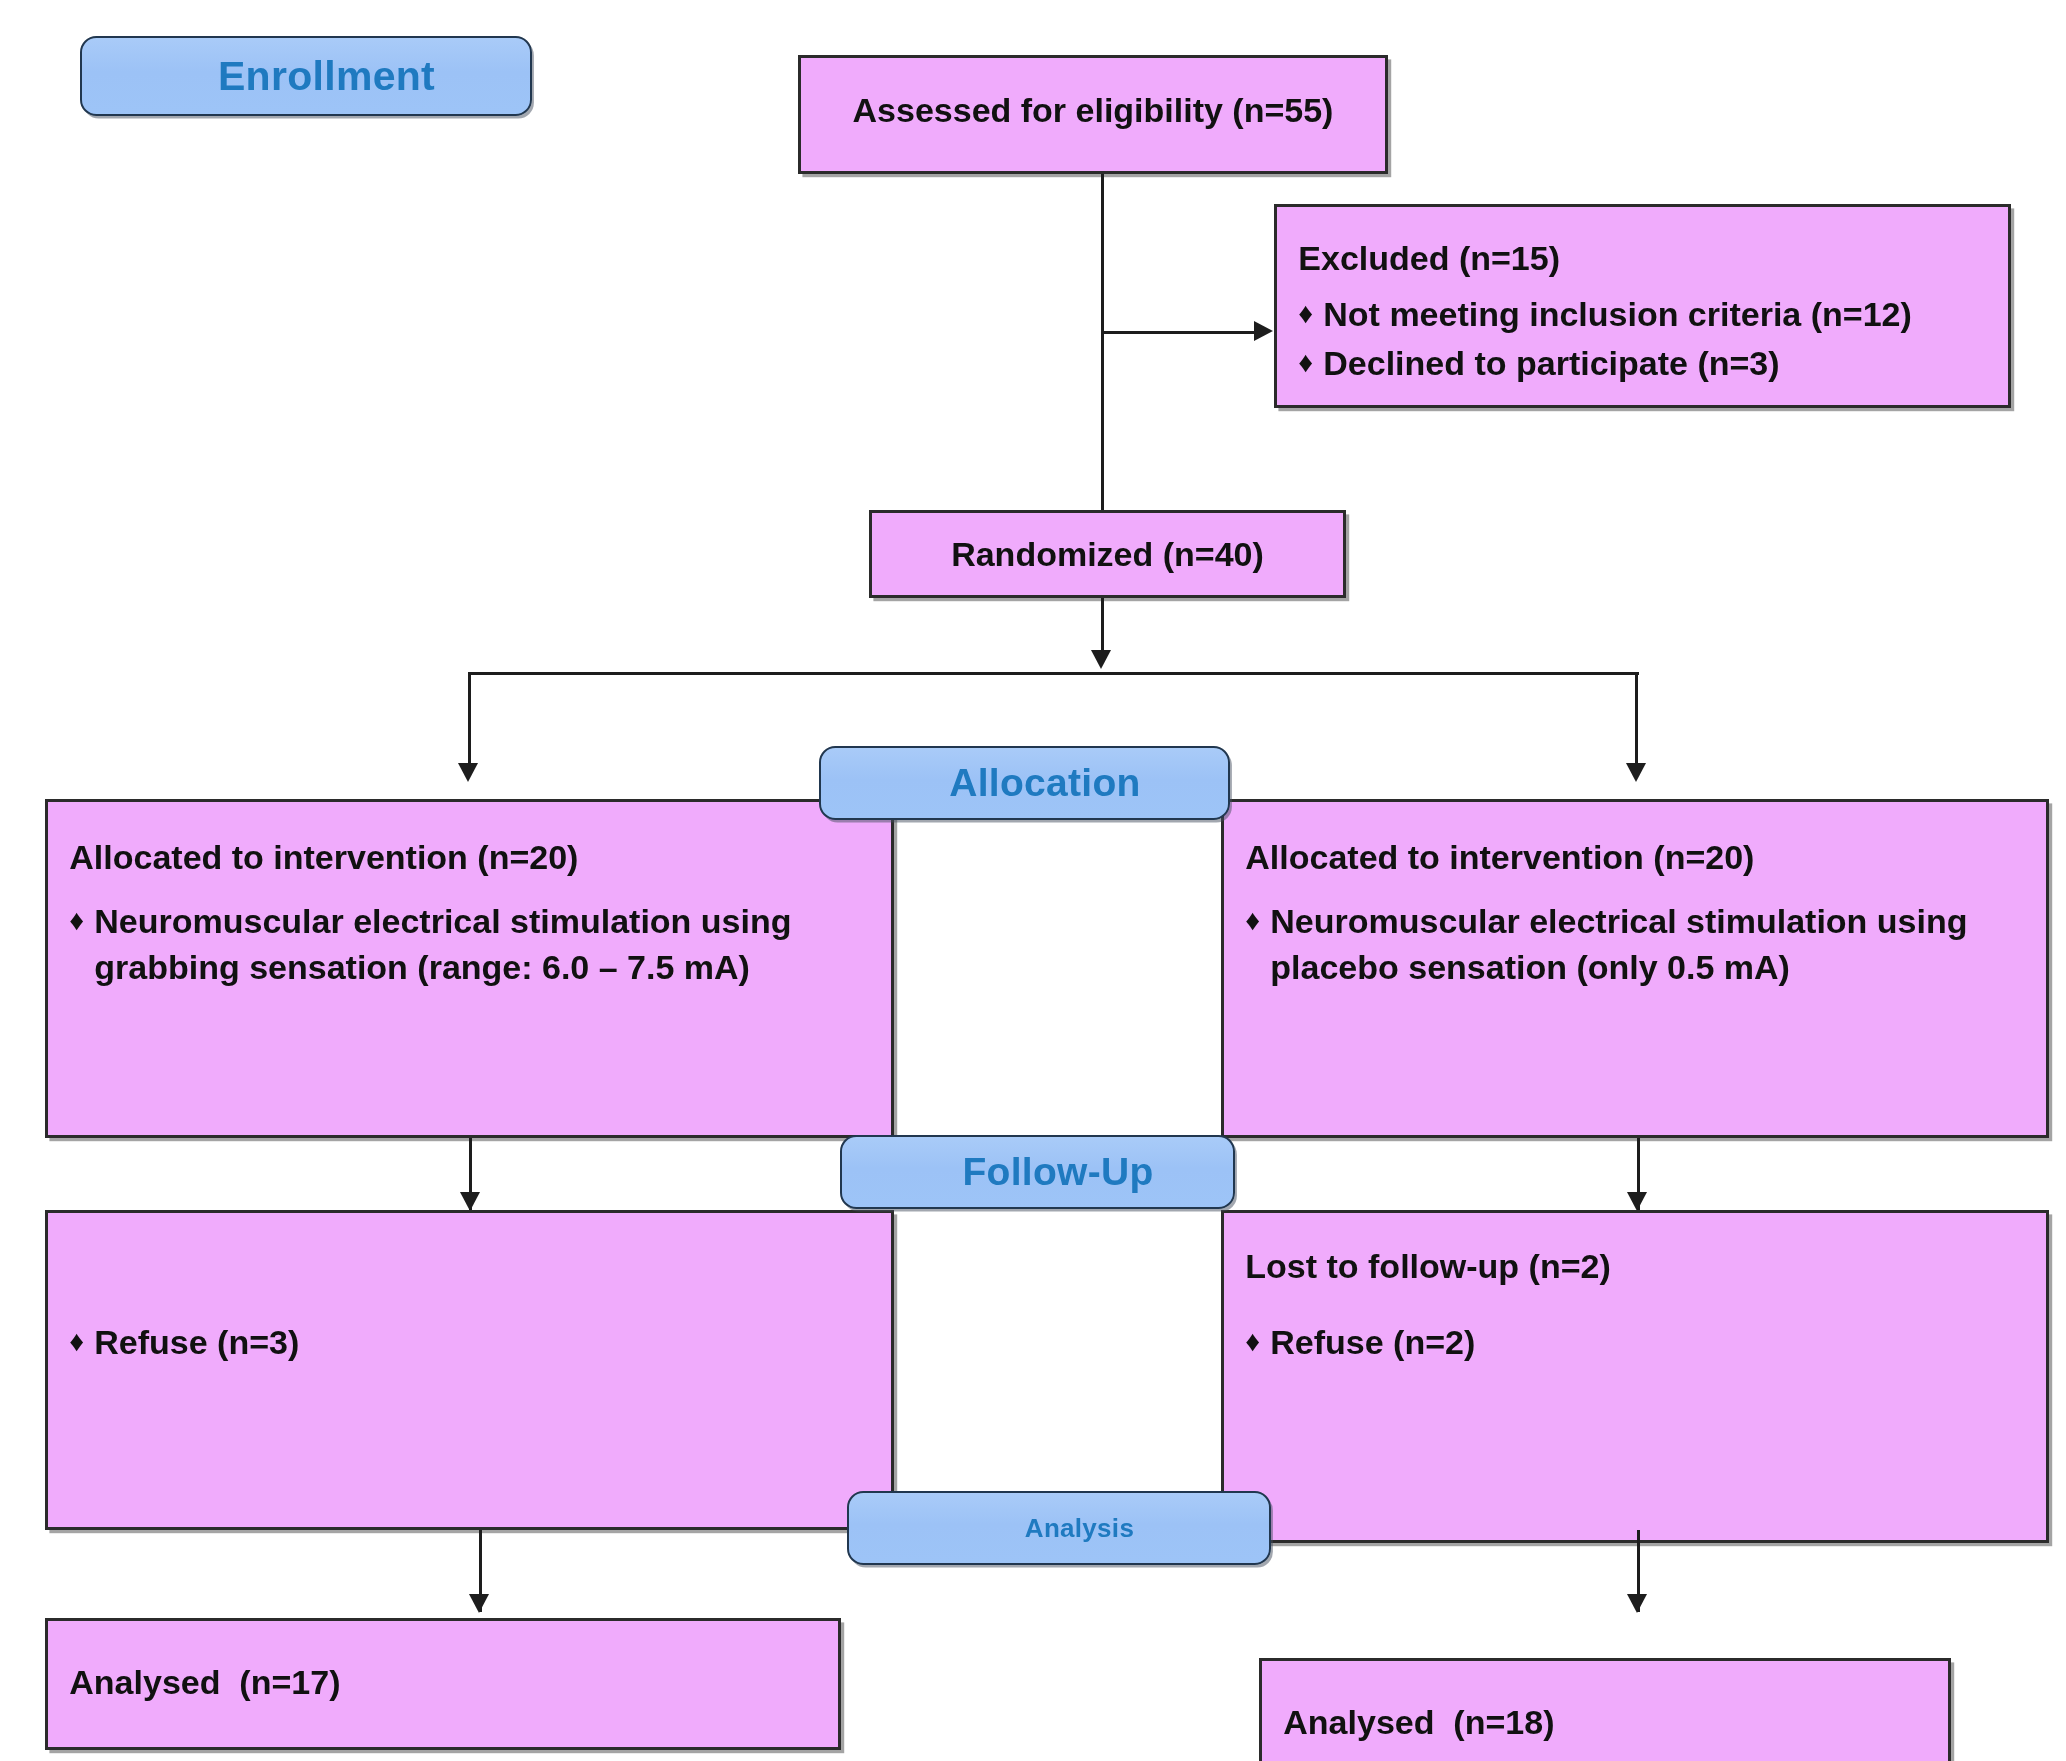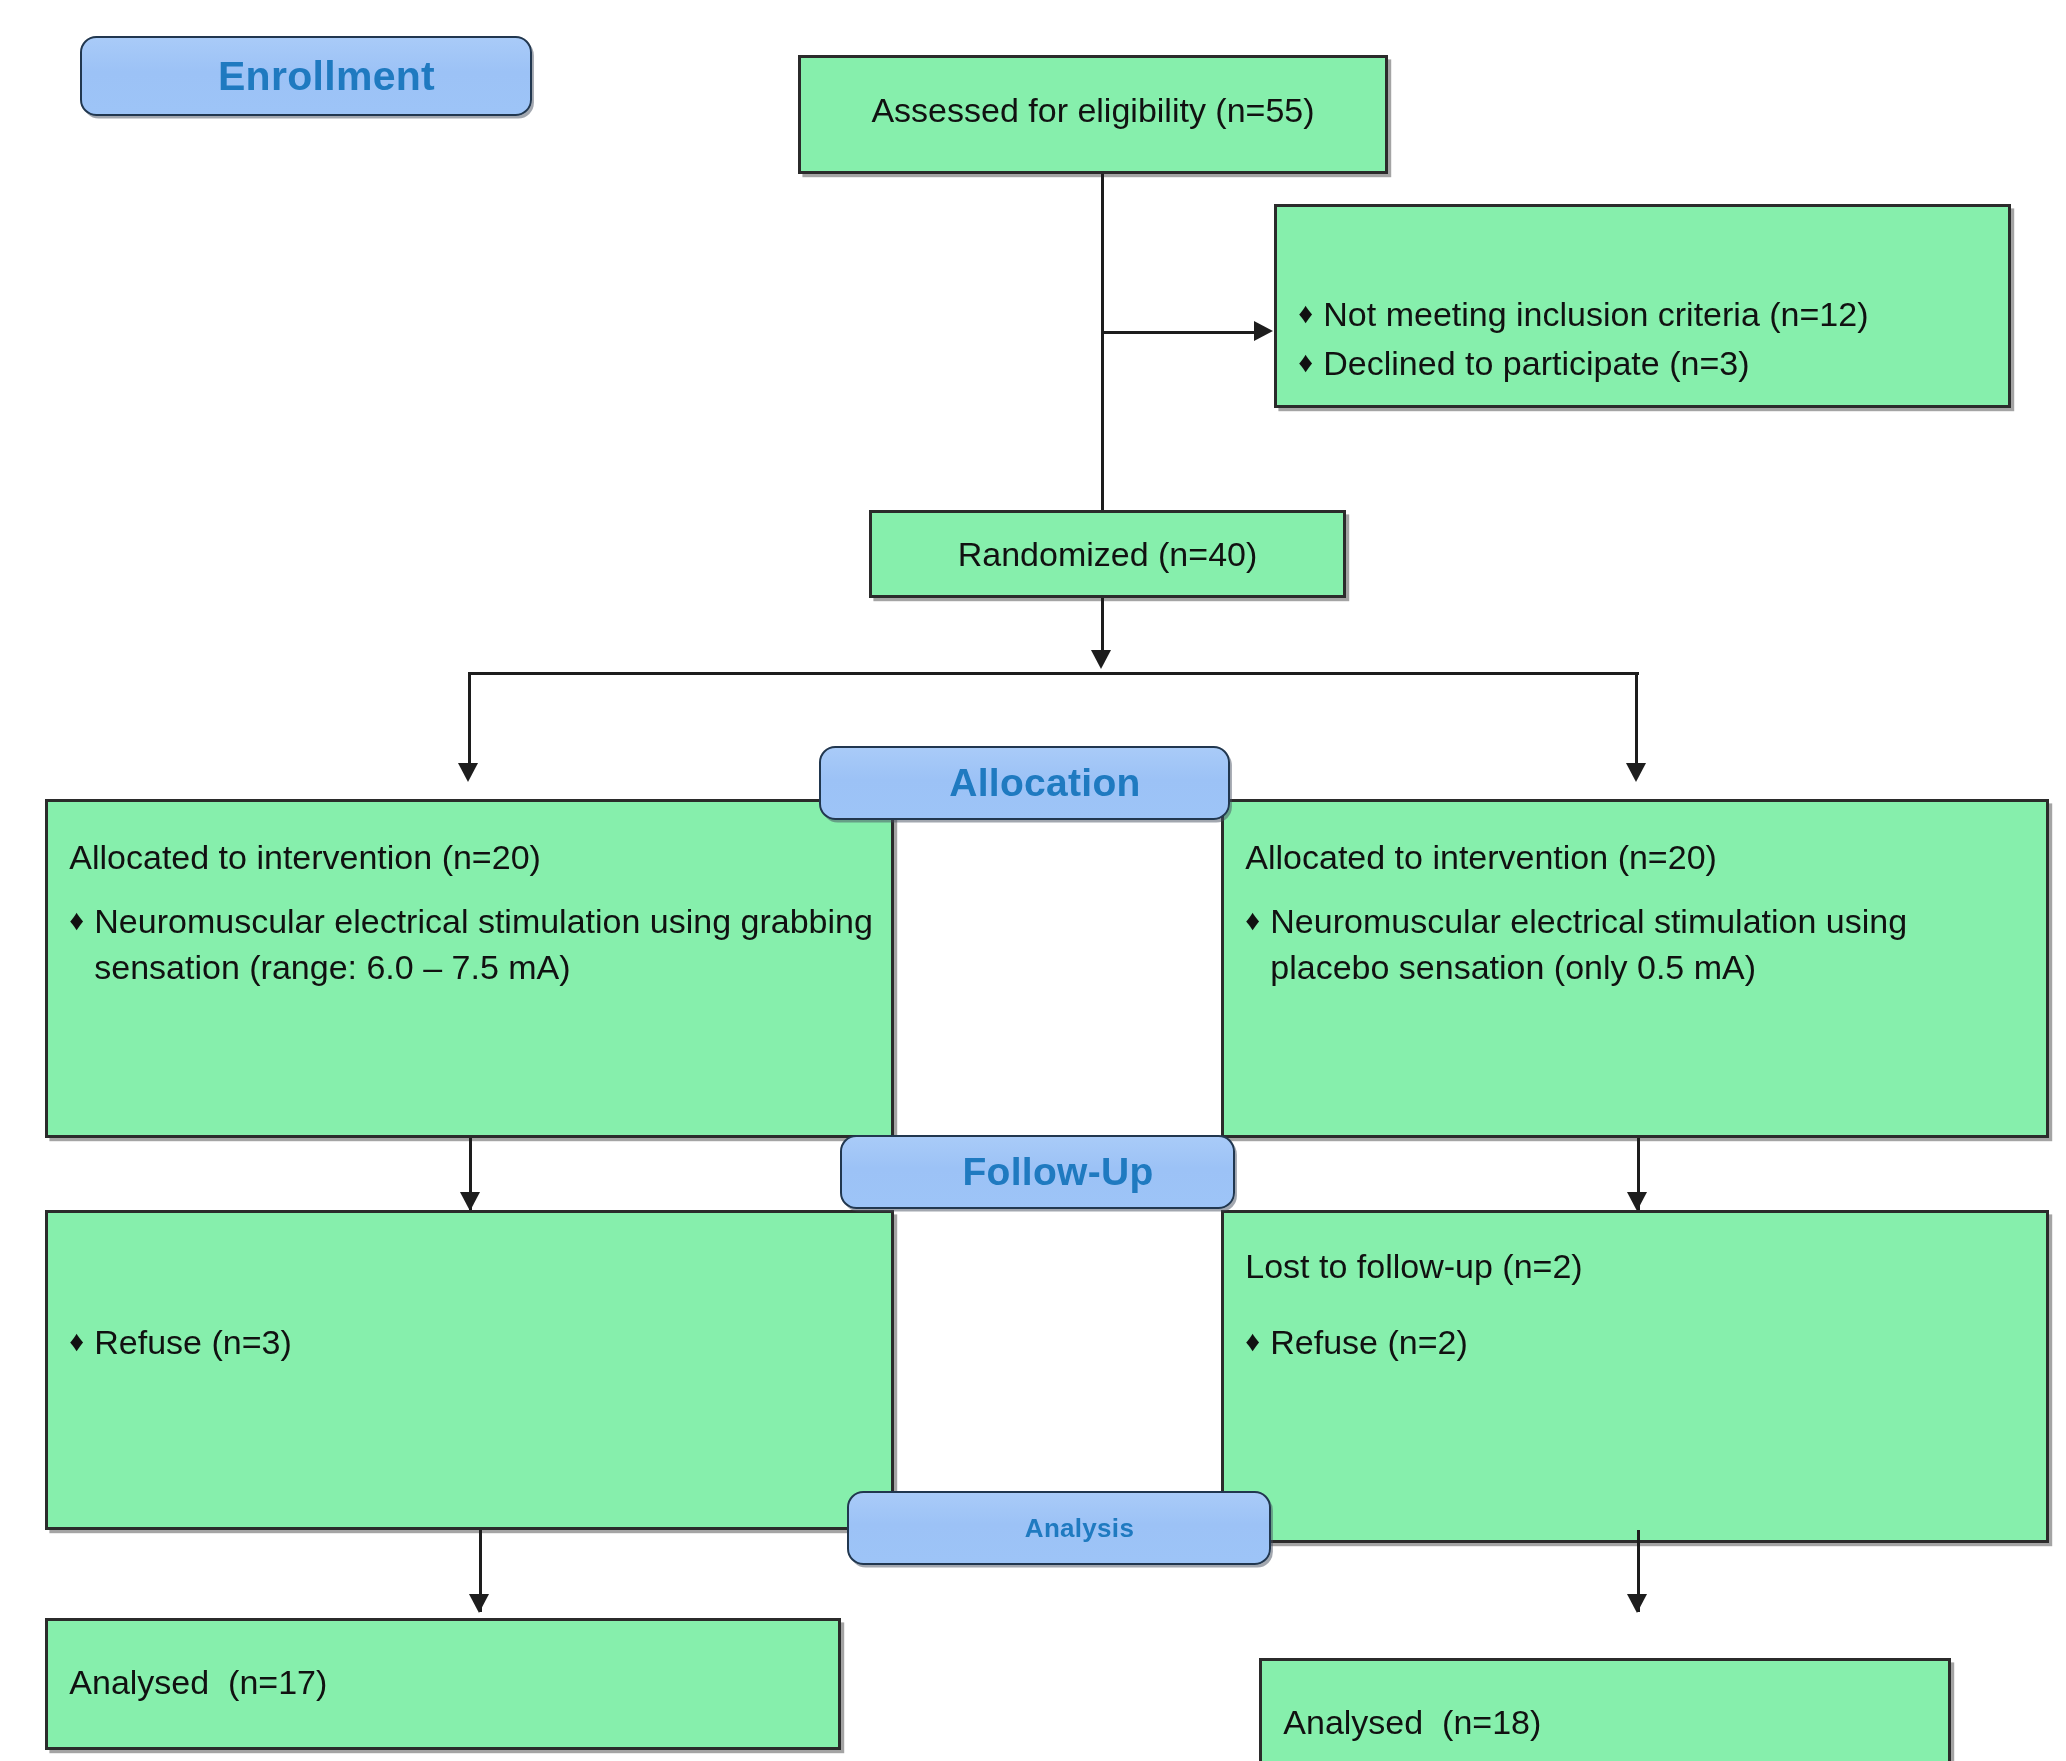--- a/index.html
+++ b/index.html
@@ -6,24 +6,25 @@
   body{font-family:"Liberation Sans", sans-serif;}
   #stage{
     position:relative;
     width:2066px;height:1762px;
     background:#ffffff;
     overflow:hidden;
   }
   
   .wbox{
     position:absolute;
-    background:#86efac;
+    background:#f0abfc;
     border:3.1px solid #2b2b2b;
     box-sizing:border-box;
     box-shadow:3.8px 3.8px 0 -0.6px rgba(90,90,90,.55);
+    font-weight:bold;
   }
   .wbox .txt{
     position:absolute;
     left:21.3px;right:12.6px;
     color:#111111;
     font-size:34px;
     line-height:1.32;
     white-space:pre-wrap;
   }
   .wbox .txt.center{
@@ -97,20 +98,21 @@
   <div class="wbox" style="left:798px;top:55px;width:590px;height:119px;">
     <div class="txt center" style="top:30px;">Assessed for eligibility (n=55)</div>
   </div>
 
   <div class="vline" style="left:1101px;top:174px;height:342px;"></div>
 
   <div class="hline" style="left:1101px;top:331px;width:154px;"></div>
   <div class="arrow-r" style="left:1254px;top:321px;"></div>
 
   <div class="wbox" style="left:1274px;top:204px;width:737px;height:204px;">
+    <div class="txt" style="top:29px;">Excluded (n=15)</div>
     <div class="blist" style="top:85px;">
       <div class="brow">
         <span class="bul">♦</span>
         <span class="btext">Not meeting inclusion criteria (n=12)</span>
       </div>
       <div class="brow">
         <span class="bul">♦</span>
         <span class="btext">Declined to participate (n=3)</span>
       </div>
     </div>

